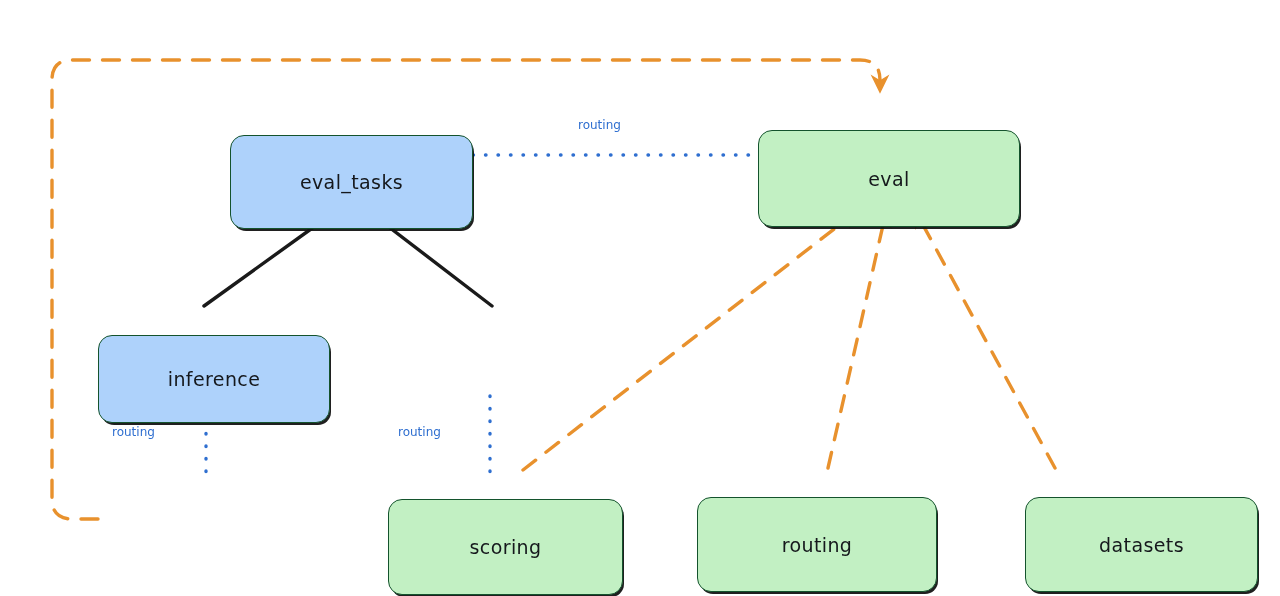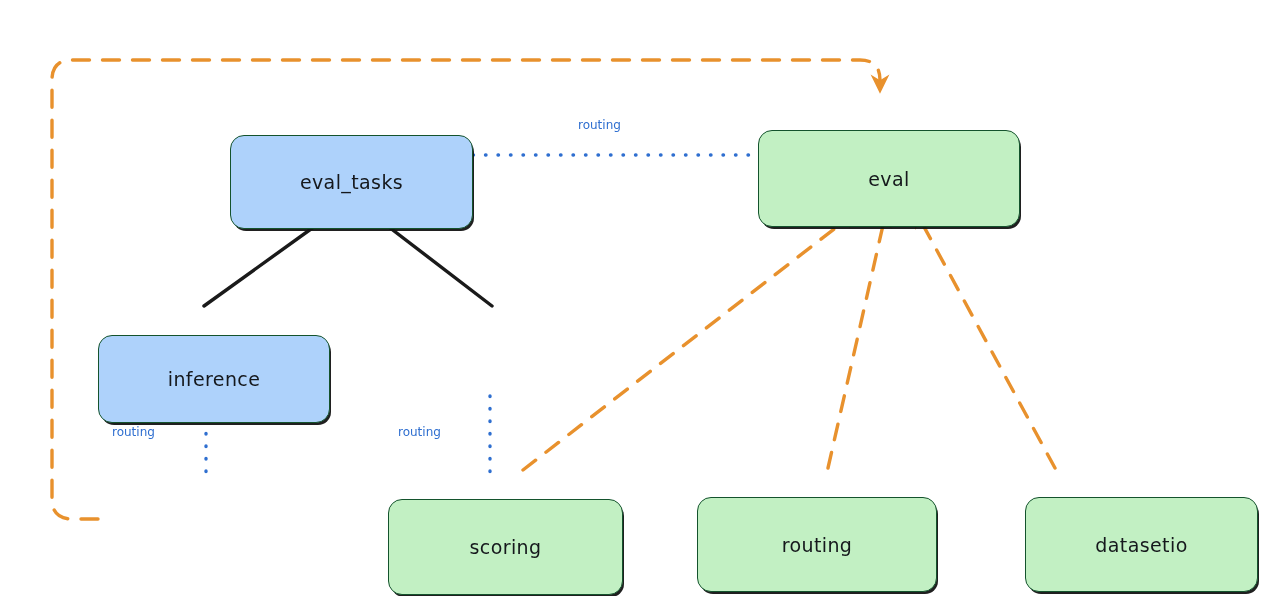--- a/index.html
+++ b/index.html
@@ -129,20 +129,20 @@
 
   <div class="node provider" style="left: 388px; top: 472px; width: 235px; height: 96px; background: rgb(194, 240, 195);">
     <span class="node-label">scoring</span>
   </div>
 
   <div class="node provider" style="left: 697px; top: 470px; width: 240px; height: 95px; background: rgb(194, 240, 195);">
     <span class="node-label">routing</span>
   </div>
 
   <div class="node provider" style="left: 1025px; top: 470px; width: 233px; height: 95px; background: rgb(194, 240, 195);">
-    <span class="node-label">datasetio</span>
+    <span class="node-label">datasets</span>
   </div>
 
   <div class="edge-label" style="left: 578px; top: 118px; color: rgb(47, 111, 208);">routing</div>
   <div class="edge-label" style="left: 112px; top: 425px; color: rgb(47, 111, 208);">routing</div>
   <div class="edge-label" style="left: 398px; top: 425px; color: rgb(47, 111, 208);">routing</div>
 
 </div>
 
 </body></html>

